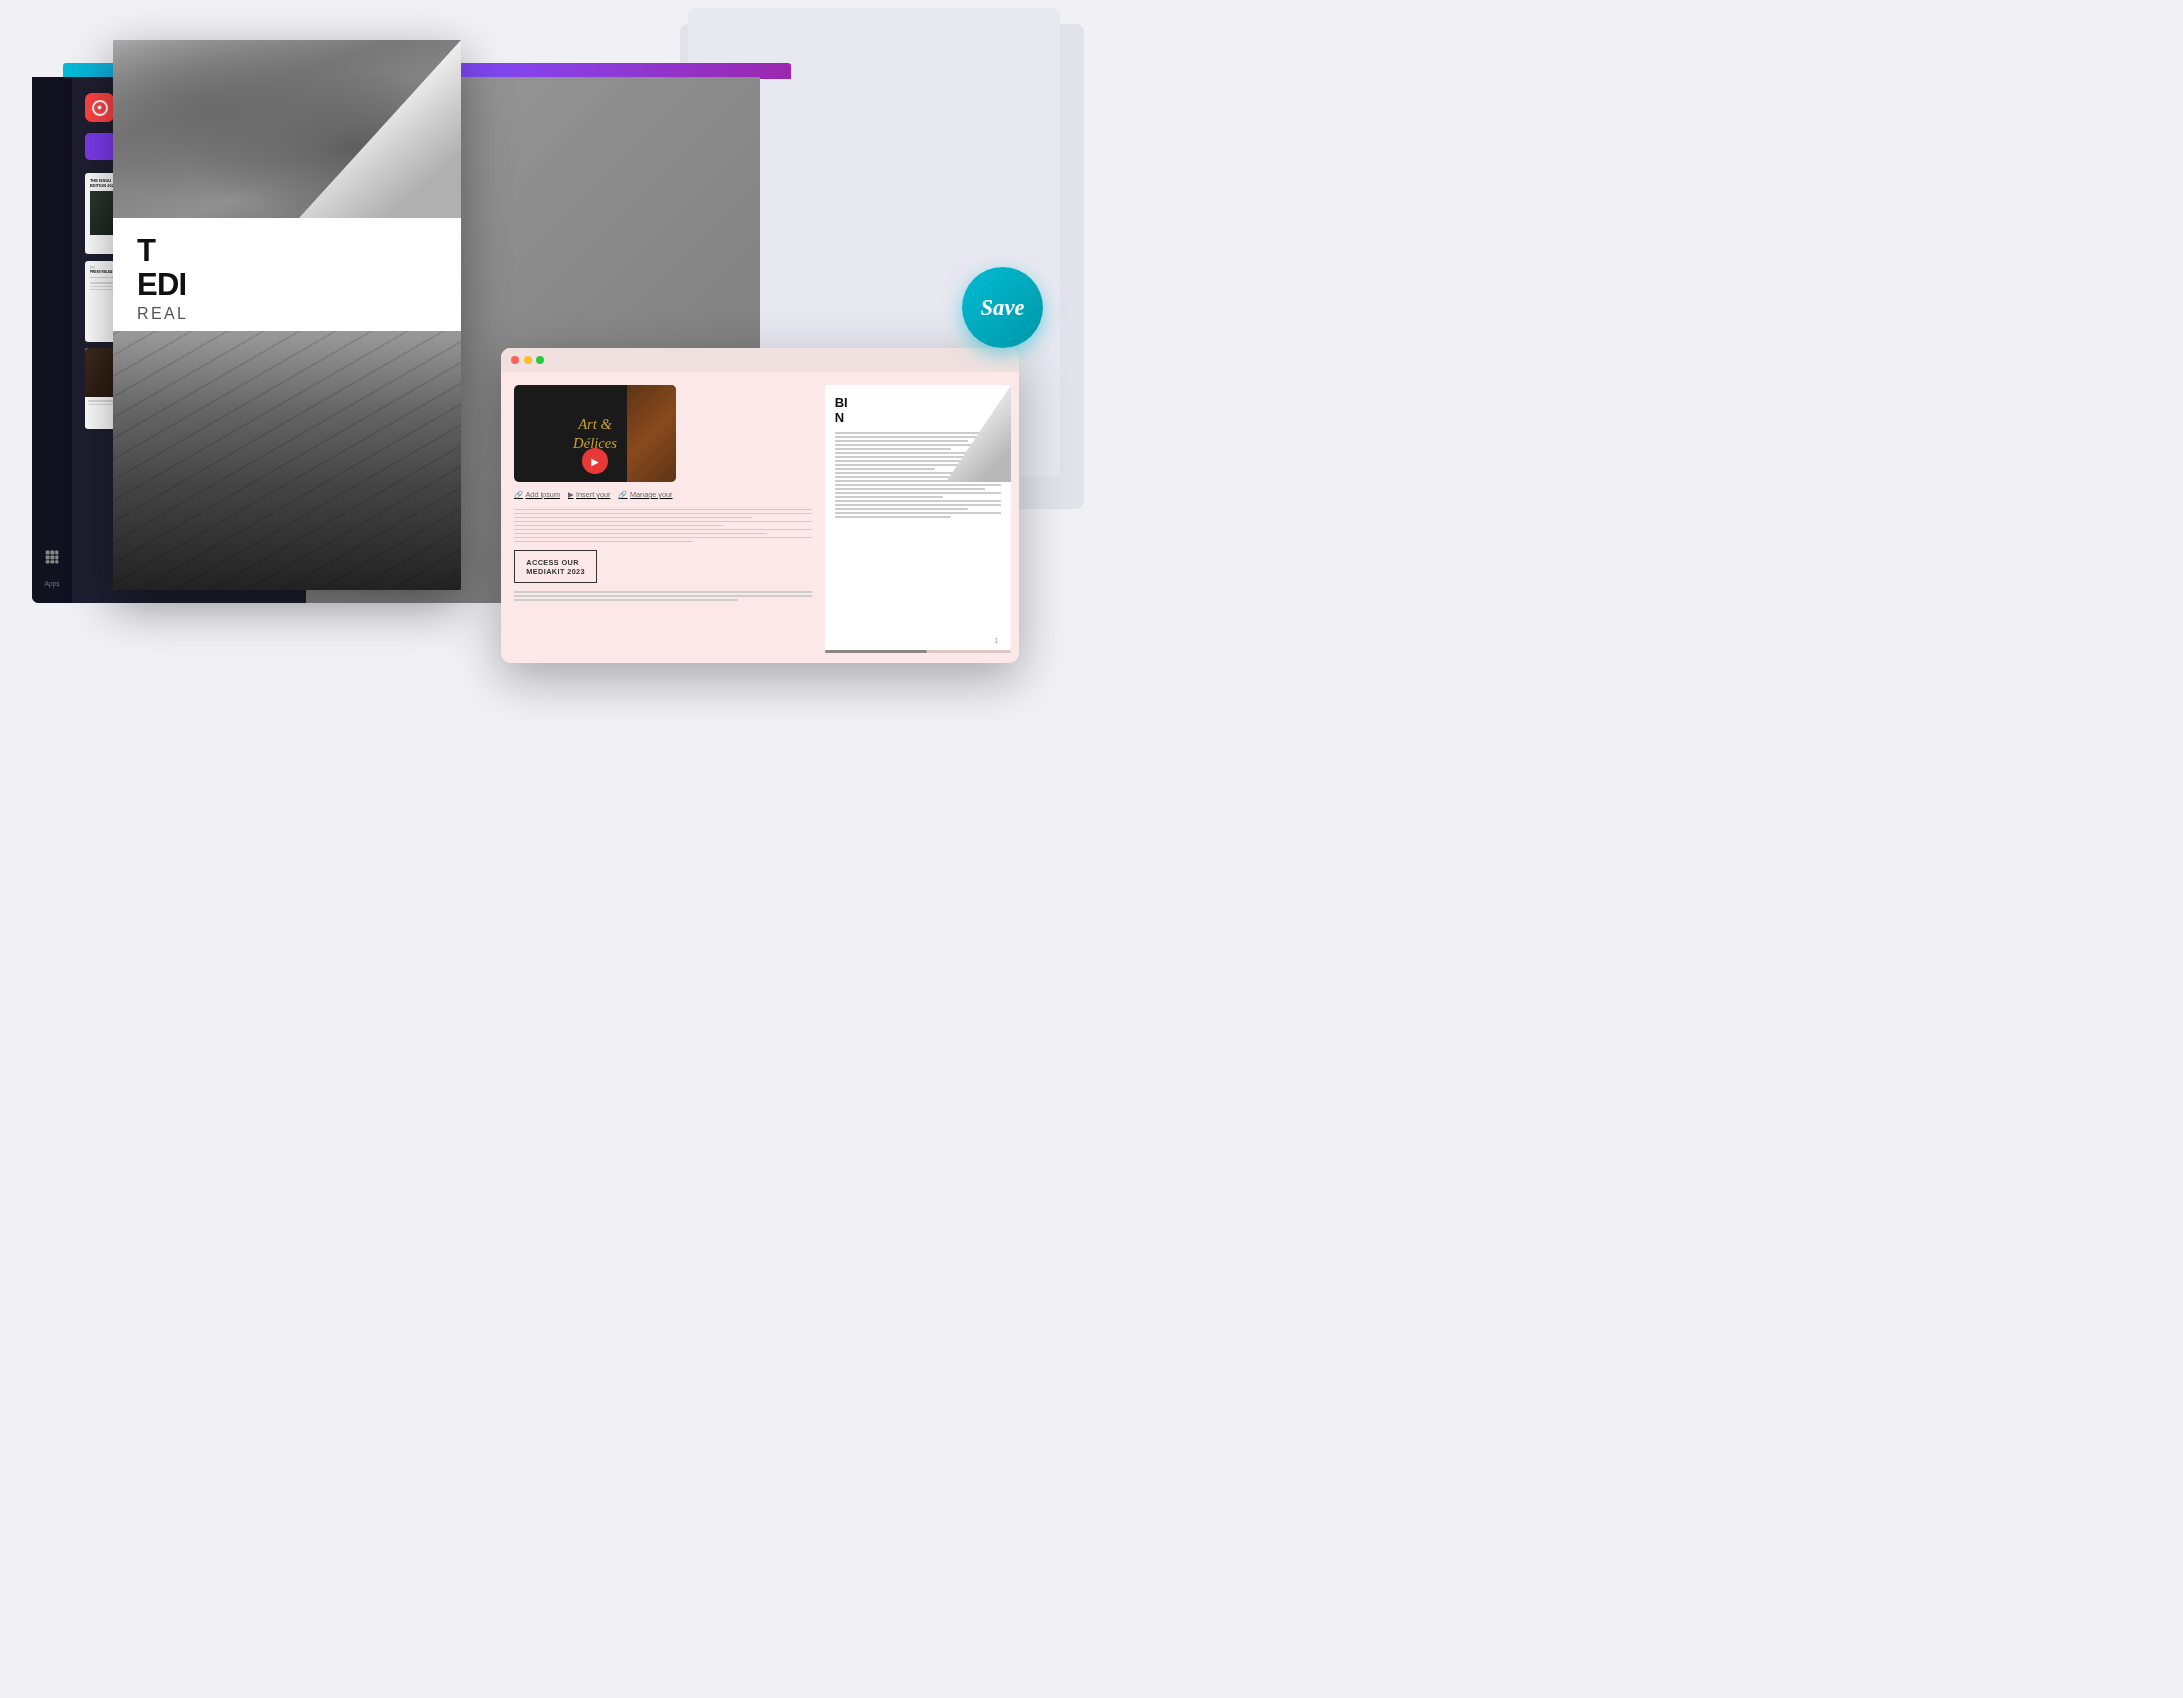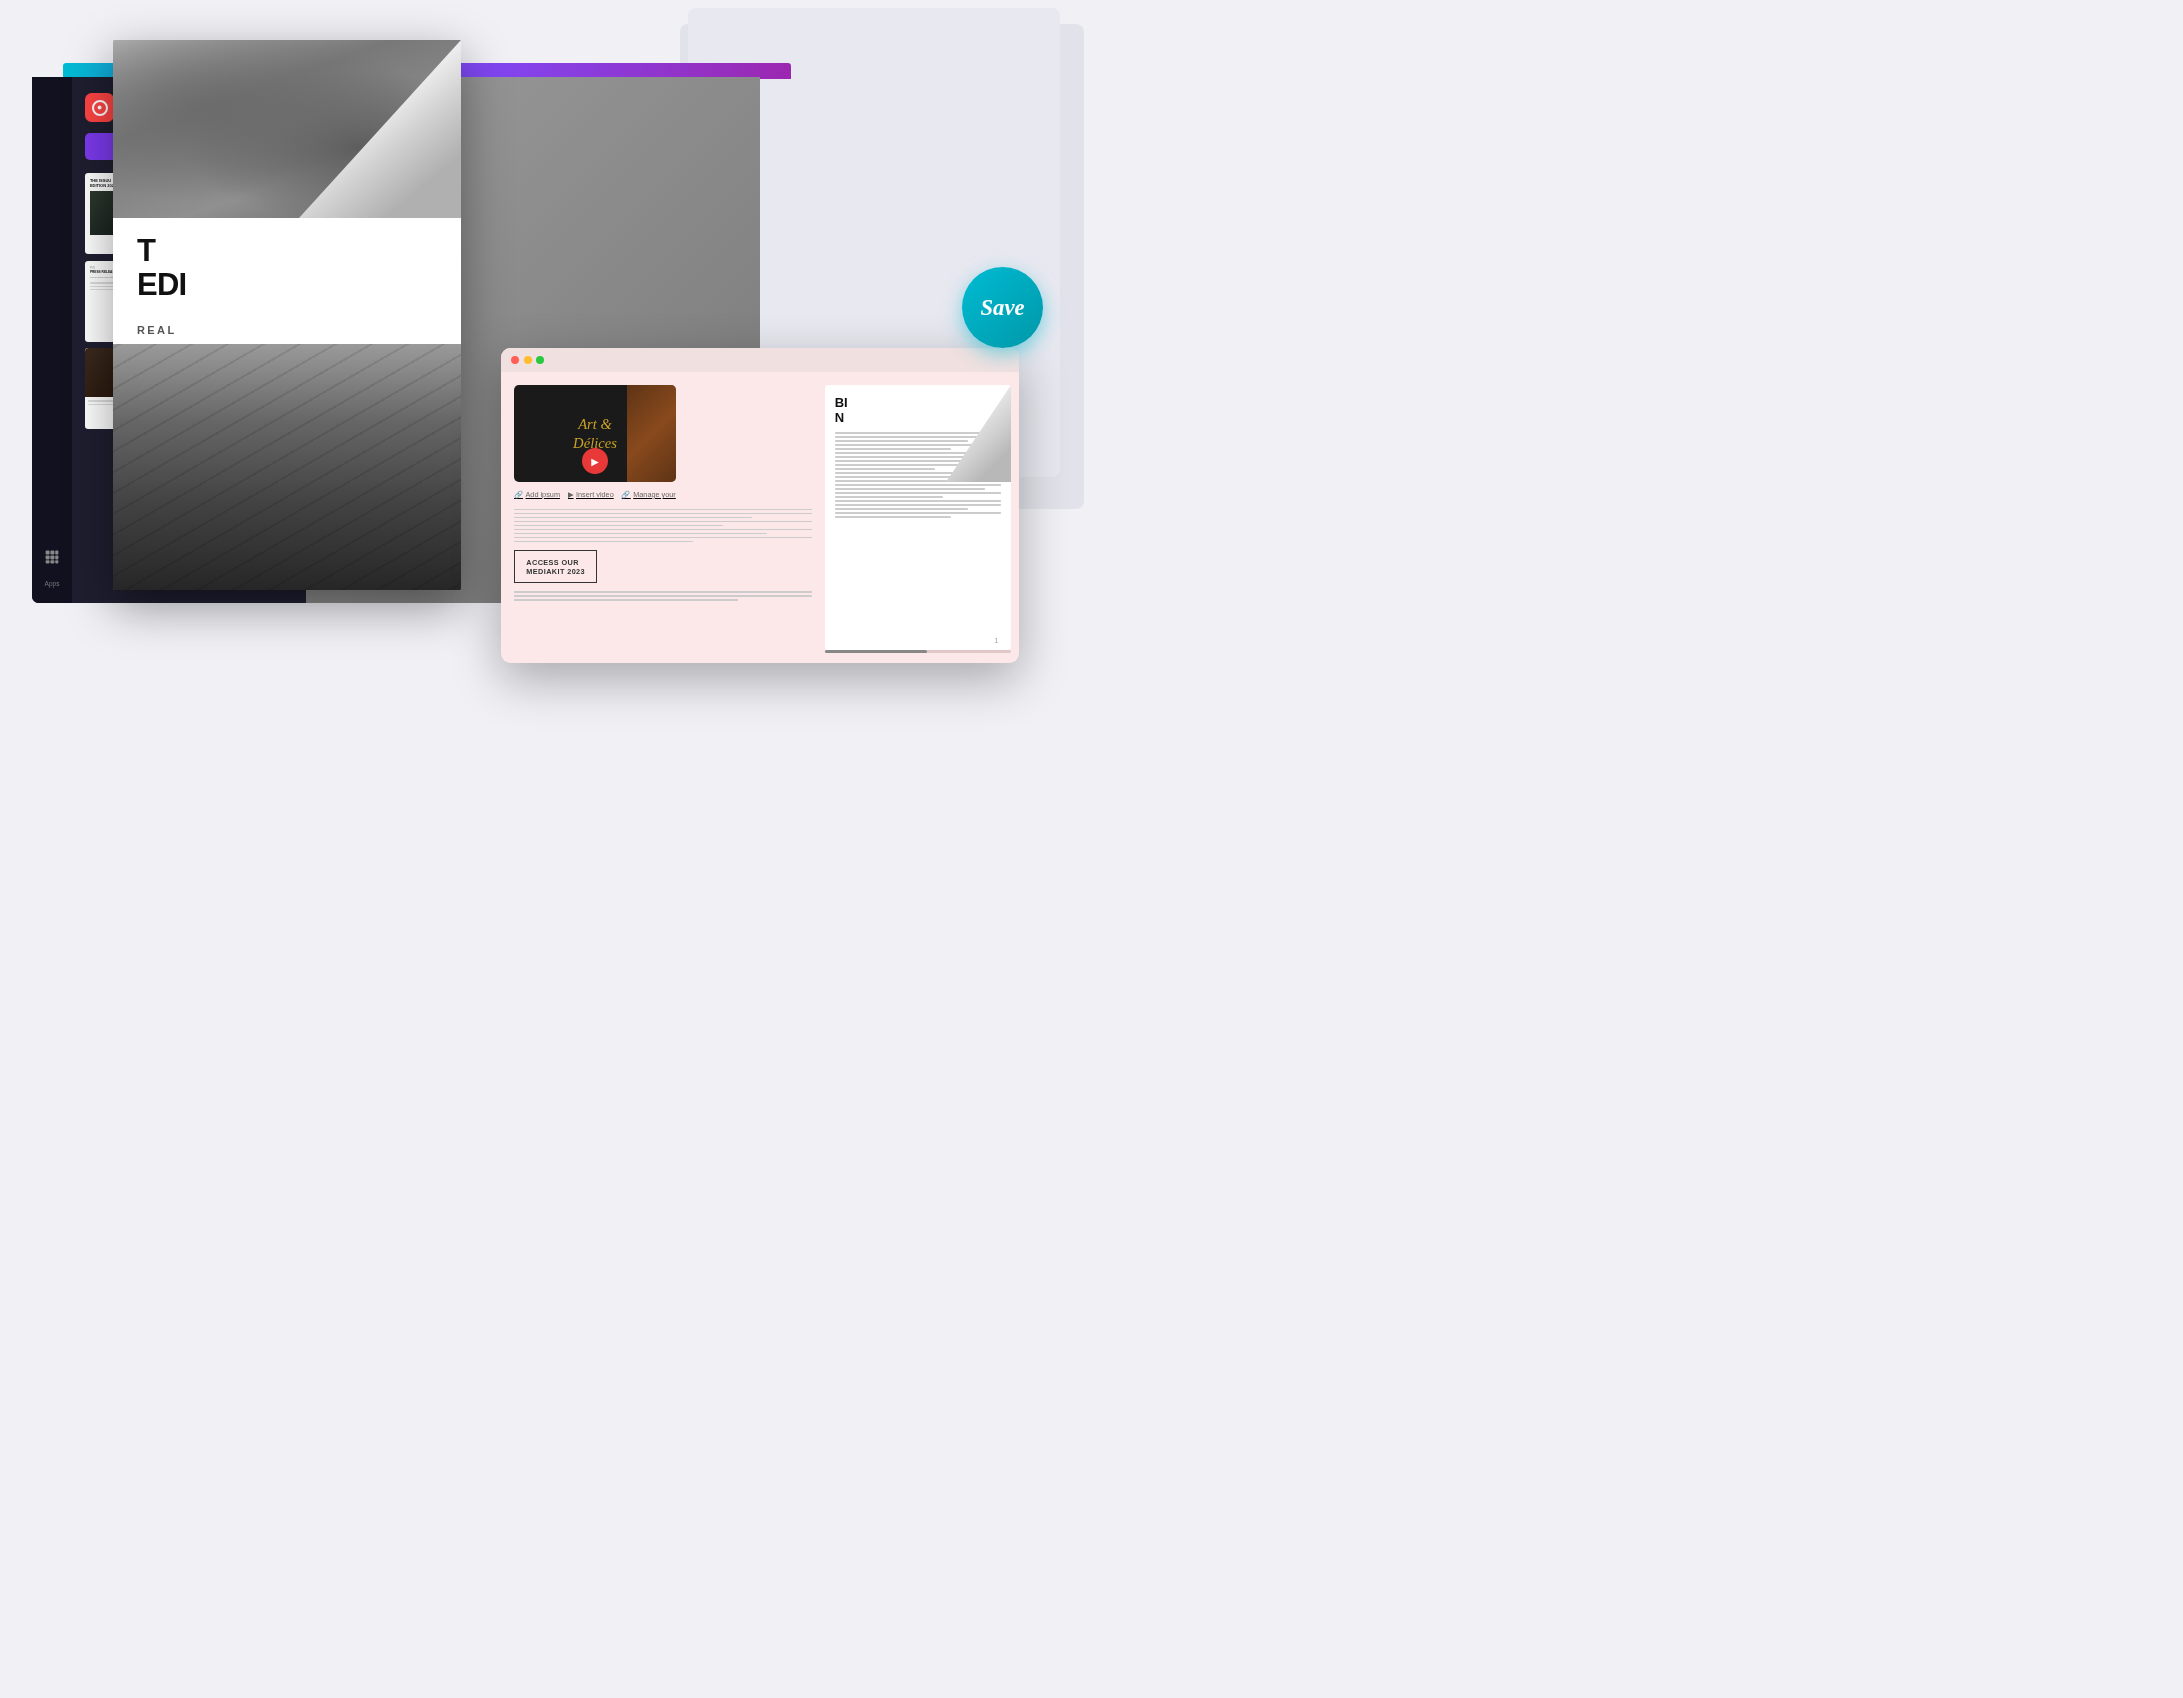--- a/index.html
+++ b/index.html
@@ -265,25 +265,24 @@
 
     .mag-big-title {
       font-size: 31px;
       font-weight: 900;
       color: #111;
       line-height: 1.1;
       letter-spacing: -0.8px;
     }
 
     .mag-subtitle {
-      font-size: 11px;
+      font-size: 16px;
       color: #555;
       letter-spacing: 2.4px;
-      margin-top: 22px;
-      font-weight: bold;
+      margin-top: 3px;
     }
 
     .mag-bottom-image {
       width: 100%;
       height: 259px;
       background: linear-gradient(180deg, #888 0%, #555 40%, #333 70%, #222 100%);
       position: relative;
       overflow: hidden;
     }
 
@@ -671,21 +670,21 @@
       </div>
 
       
       <div class="viewer-toolbar">
         <div class="toolbar-item">
           <span>🔗</span>
           <span>Add ipsum</span>
         </div>
         <div class="toolbar-item">
           <span>▶</span>
-          <span>Insert video</span>
+          <span>Insert your</span>
         </div>
         <div class="toolbar-item">
           <span>🔗</span>
           <span>Manage your</span>
         </div>
       </div>
 
       
       <div style="margin-bottom:8px;">
         <div class="viewer-text-line"></div>

